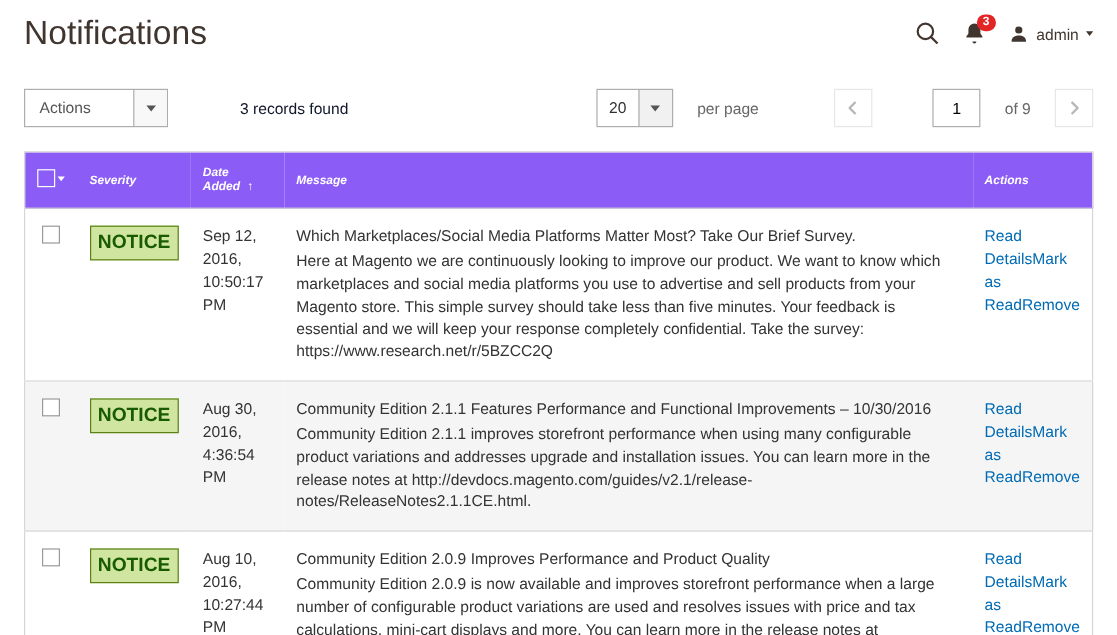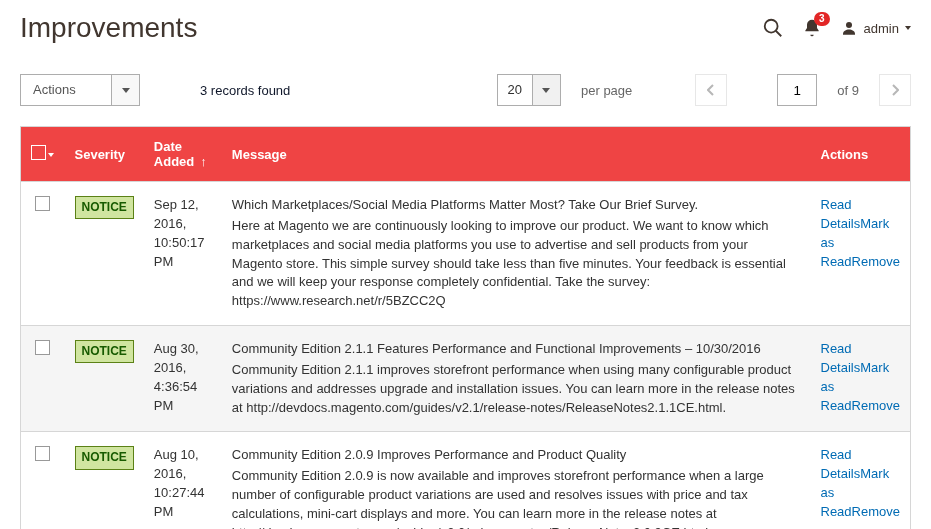--- a/index.html
+++ b/index.html
@@ -19,44 +19,44 @@
 .pager { margin-left: auto; display: flex; align-items: center; gap: 20px; }
 .pgsize { display: flex; border: 1px solid #adadad; height: 32px; }
 .pgsize .val { padding: 7px 10px; min-width: 34px; text-align: center; }
 .pgsize .arrow { width: 28px; border-left: 1px solid #adadad; background: #f1f1f1; display: flex; align-items: center; justify-content: center; }
 .perpage { color: #666; margin-right: 43px; }
 .nav-btn { width: 32px; height: 32px; border: 1px solid #bbb; background: #fff; display: flex; align-items: center; justify-content: center; cursor: pointer; }
 .nav-btn.disabled { opacity: .35; }
 .page-input { width: 40px; height: 32px; border: 1px solid #adadad; text-align: center; margin-left: 30px; }
 .of { color: #666; }
 table { width: 100%; border-collapse: collapse; border: 1px solid #d6d6d6; }
-thead th { background: #ef4444; color: #fff; text-align: left; font-weight: 600; font-size: 13px; padding: 12px 10px; vertical-align: middle; }
+thead th { background: #8b5cf6; color: #fff; text-align: left; font-weight: 600; font-size: 10px; padding: 12px 10px; vertical-align: middle; font-style: italic; }
 thead th .sort-arrow { margin-left: 6px; color: #fff; }
 tbody tr:nth-child(even) { background: #f5f5f5; }
 tbody td { padding: 14px 10px; vertical-align: top; border-top: 1px solid #d6d6d6; font-size: 13px; color: #333; line-height: 1.45; }
 .col-check { width: 44px; text-align: center; }
 .col-sev { width: 78px; }
 .col-date { width: 78px; }
 .col-act { width: 96px; }
 .chk { width: 15px; height: 15px; border: 1px solid #999; display: inline-block; background: #fff; }
 .th-chk { display: inline-flex; align-items: center; }
 .th-chk .chk { border-color: #fff; background: transparent; }
 .th-chk .car { margin-left: 2px; }
-.sev-badge { display: inline-block; border: 1px solid #5b8116; background: #d0e5a0; color: #185b00; font-size: 12px; font-weight: 700; padding: 2px 6px; }
+.sev-badge { display: inline-block; border: 1px solid #5b8116; background: #d0e5a0; color: #185b00; font-size: 16px; font-weight: 700; padding: 2px 6px; }
 .msg-title { font-weight: 400; color: #333; margin-bottom: 2px; }
 .action-links a { color: #006bb4; text-decoration: none; }
 .caret-down { display: inline-block; width: 0; height: 0; border-left: 4px solid transparent; border-right: 4px solid transparent; border-top: 5px solid currentColor; }
 .caret-down.sm { border-left-width: 3px; border-right-width: 3px; border-top-width: 4px; }
 svg { display: block; }
 </style>
 </head>
 <body>
 
 <div class="header">
-  <h1 class="title">Improvements</h1>
+  <h1 class="title">Notifications</h1>
   <div class="header-right">
     <div class="icon-btn">
       <svg width="22" height="22" viewBox="0 0 24 24" fill="none" stroke="#41362f" stroke-width="2">
           <circle cx="10" cy="10" r="7"></circle>
           <line x1="21" y1="21" x2="15" y2="15"></line>
         </svg>
     </div>
     <div class="icon-btn bell-wrap">
       <svg width="20" height="20" viewBox="0 0 24 24" fill="#41362f">
           <path d="M12 2a6 6 0 00-6 6v4l-2 3v1h16v-1l-2-3V8a6 6 0 00-6-6zM10 20a2 2 0 004 0h-4z"></path>

